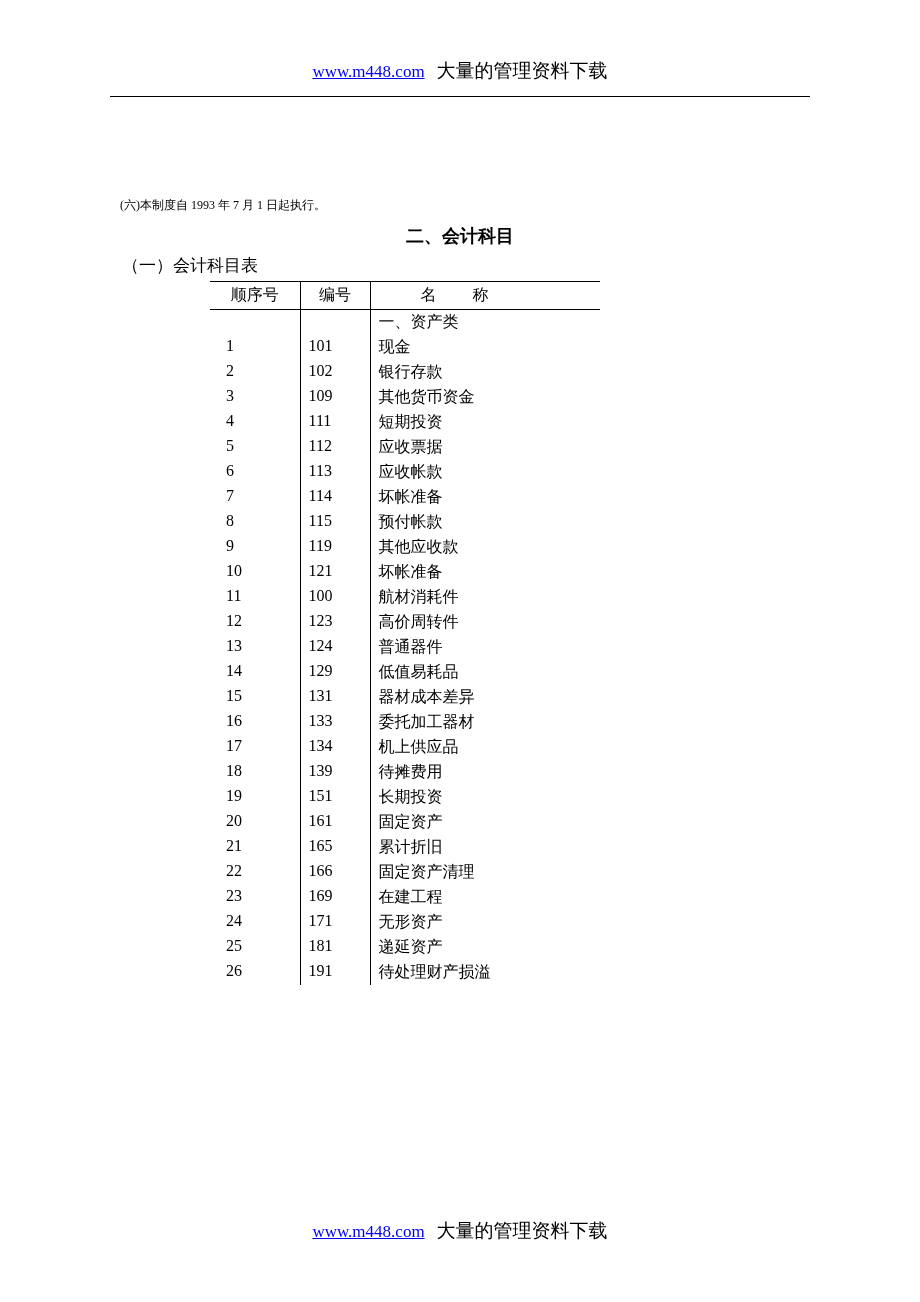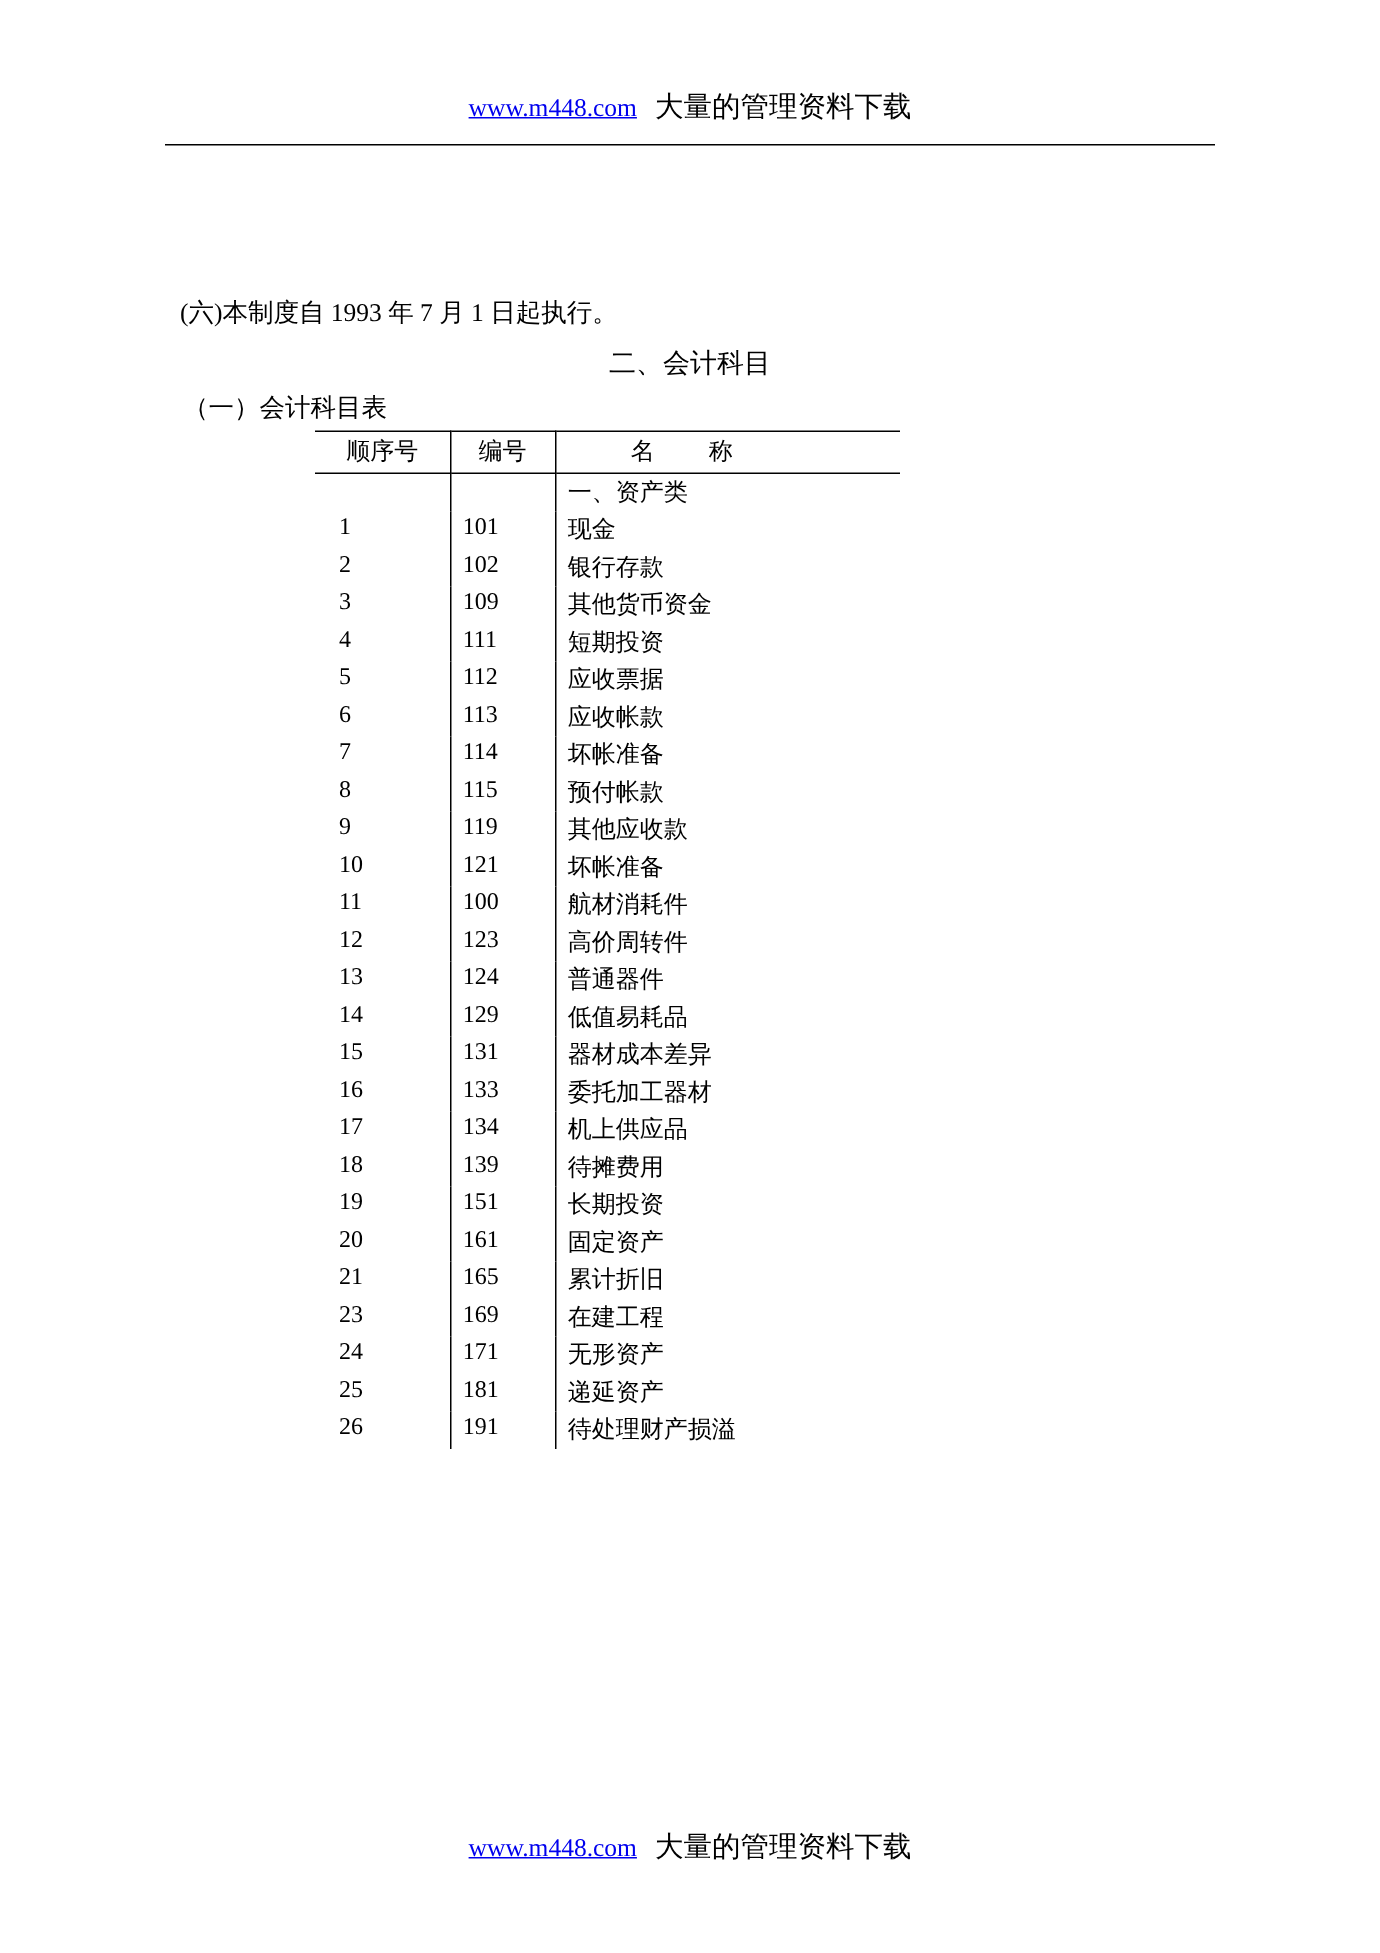--- a/index.html
+++ b/index.html
@@ -34,28 +34,28 @@
     }
     .header-rule {
       border: none;
       border-top: 1.5px solid #000;
       margin: 4px 110px 0 110px;
     }
     .content {
       padding: 100px 110px 0 110px;
     }
     .para-line1 {
-      font-size: 17px;
+      font-size: 12px;
       margin-bottom: 10px;
       margin-left: 10px;
     }
     .section-title {
       text-align: center;
       font-size: 18px;
-      font-weight: normal;
+      font-weight: bold;
       margin-bottom: 6px;
     }
     .subsection {
       font-size: 17px;
       margin-left: 12px;
       margin-bottom: 4px;
     }
     .table-wrap {
       margin-left: 100px;
       margin-top: 2px;
@@ -253,20 +253,25 @@
             <td class="col-seq">20</td>
             <td class="col-code">161</td>
             <td class="col-name">固定资产</td>
           </tr>
           <tr>
             <td class="col-seq">21</td>
             <td class="col-code">165</td>
             <td class="col-name">累计折旧</td>
           </tr>
           <tr>
+            <td class="col-seq">22</td>
+            <td class="col-code">166</td>
+            <td class="col-name">固定资产清理</td>
+          </tr>
+          <tr>
             <td class="col-seq">23</td>
             <td class="col-code">169</td>
             <td class="col-name">在建工程</td>
           </tr>
           <tr>
             <td class="col-seq">24</td>
             <td class="col-code">171</td>
             <td class="col-name">无形资产</td>
           </tr>
           <tr>

